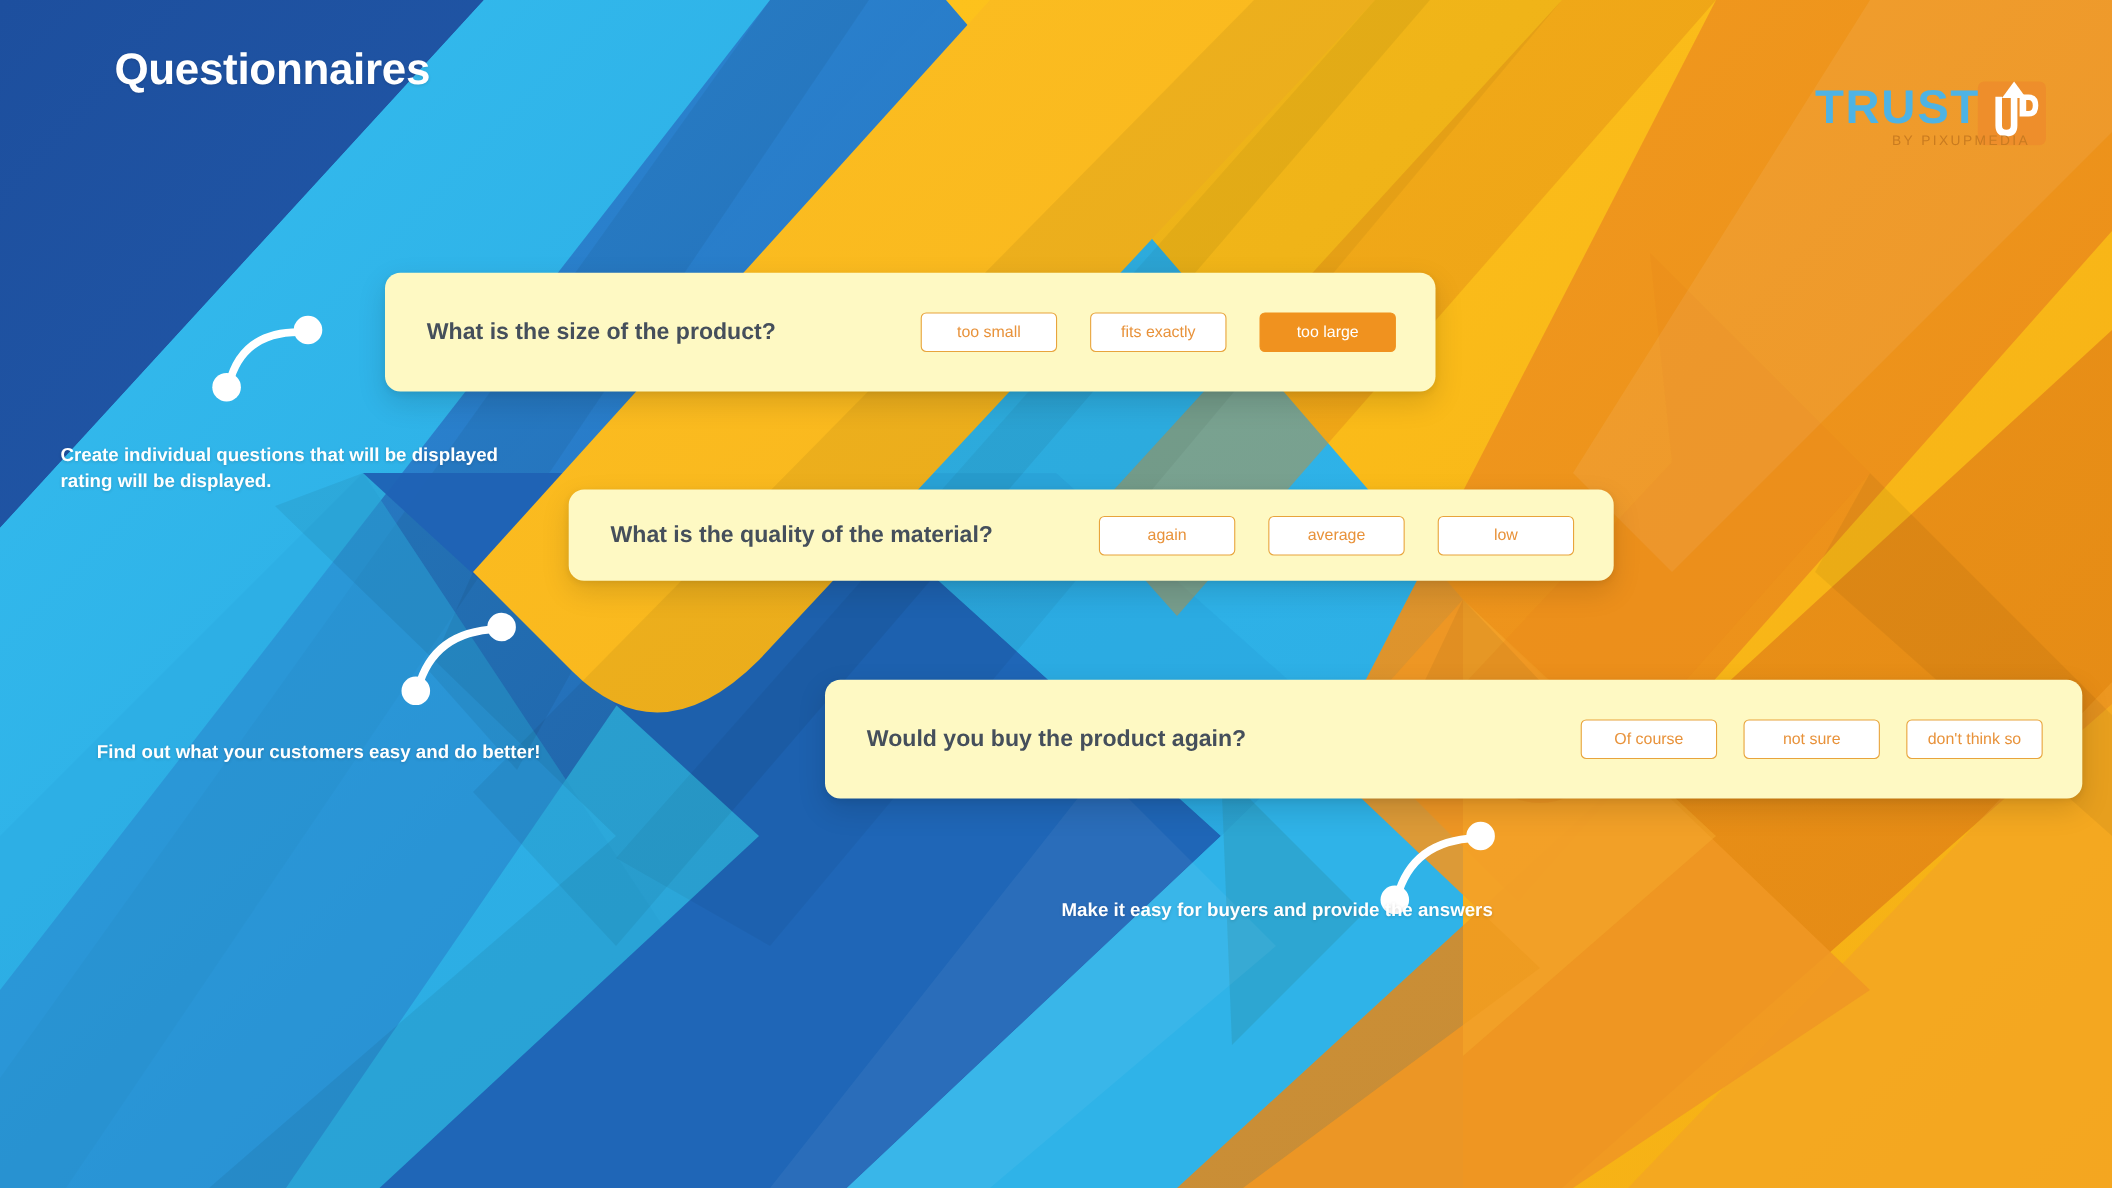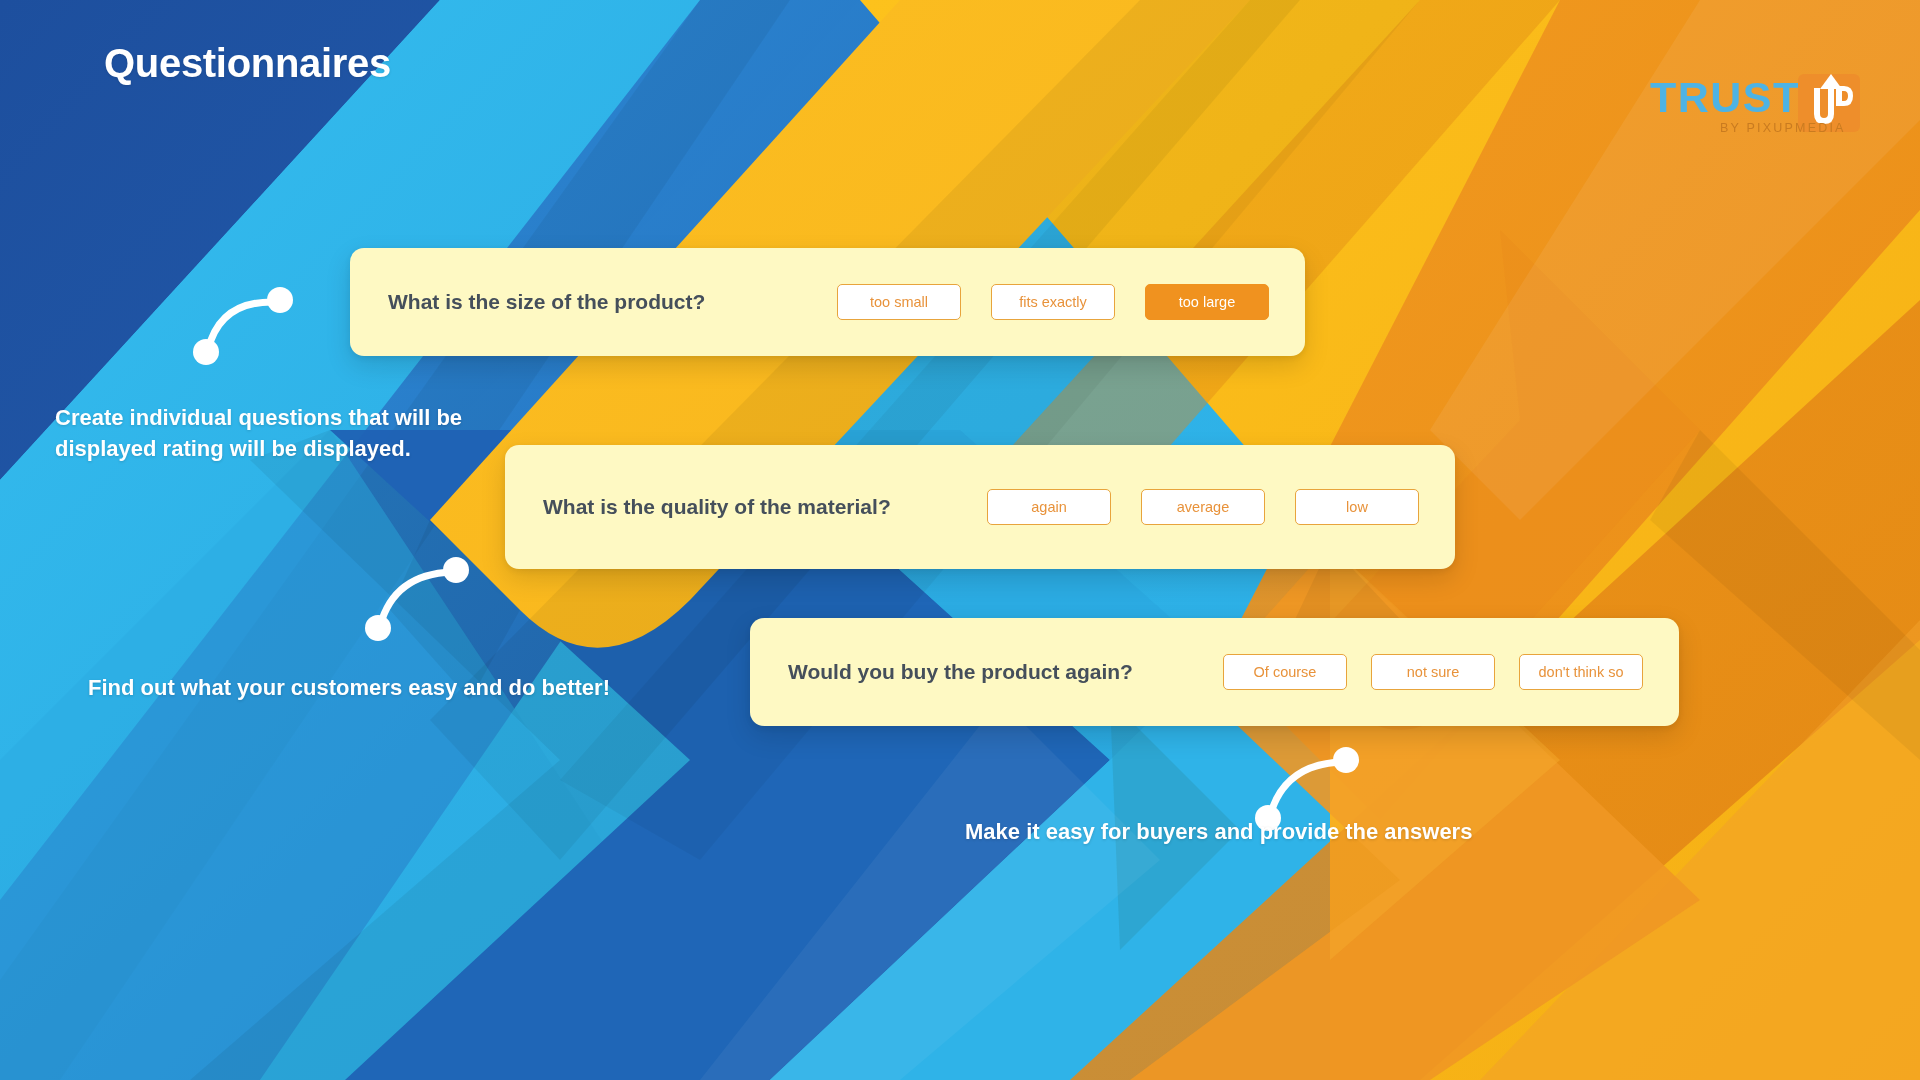--- a/index.html
+++ b/index.html
@@ -63,33 +63,33 @@
     border-color:#f0921f;
     color:#ffffff;
   }
 
   
   #card-1 { left:350px; top:248px; width:955px; height:108px; padding:0 36px 0 38px; }
   #card-1 .card-question { margin-right:auto; }
   #card-1 .answer { width:124px; margin-left:30px; }
 
   
-  #card-2 { left:505px; top:445px; width:950px; height:124px; padding:0 36px 0 38px; }
+  #card-2 { left:517px; top:445px; width:950px; height:83px; padding:0 36px 0 38px; }
   #card-2 .card-question { margin-right:auto; }
   #card-2 .answer { width:124px; margin-left:30px; }
 
   
-  #card-3 { left:750px; top:618px; width:929px; height:108px; padding:0 36px 0 38px;gap:27px; }
+  #card-3 { left:750px; top:618px; width:1143px; height:108px; padding:0 36px 0 38px;gap:27px; }
   #card-3 .card-question { margin-right:auto; }
   #card-3 .answer { width:124px; margin-left:24px; }
 
   
   .annotation {
     position:absolute; z-index:25;
-    color:#ffffff; font-size:22px; font-weight:bold;
+    color:#ffffff; font-size:17px; font-weight:bold;
     line-height:1.42;
     text-shadow:0 1px 3px rgba(0,0,0,.16);
   }
   #annotation-1 { left:55px; top:402px; width:420px; }
   #annotation-2 { left:88px; top:672px; width:540px; }
   #annotation-3 { left:965px; top:816px; width:520px; }
 
   
   .connector { position:absolute; z-index:24; pointer-events:none; }
   #connector-1 { left:190px; top:278px; }

